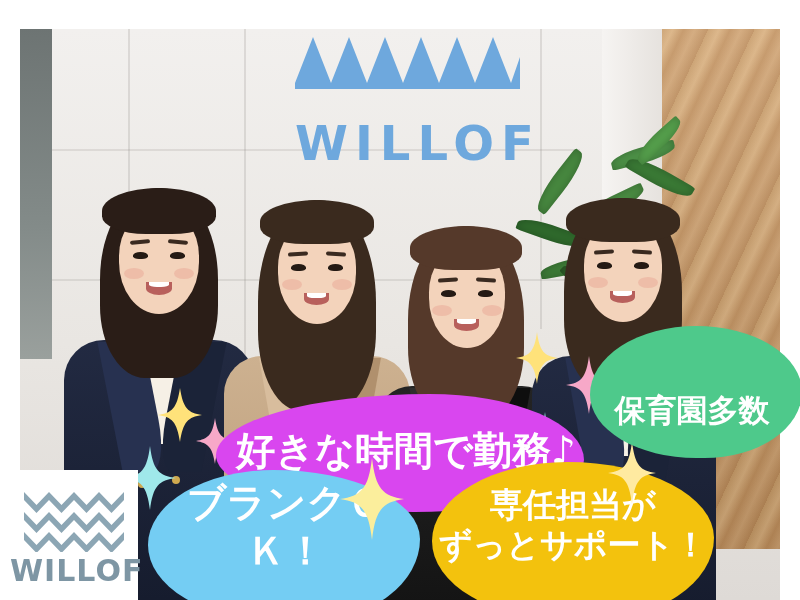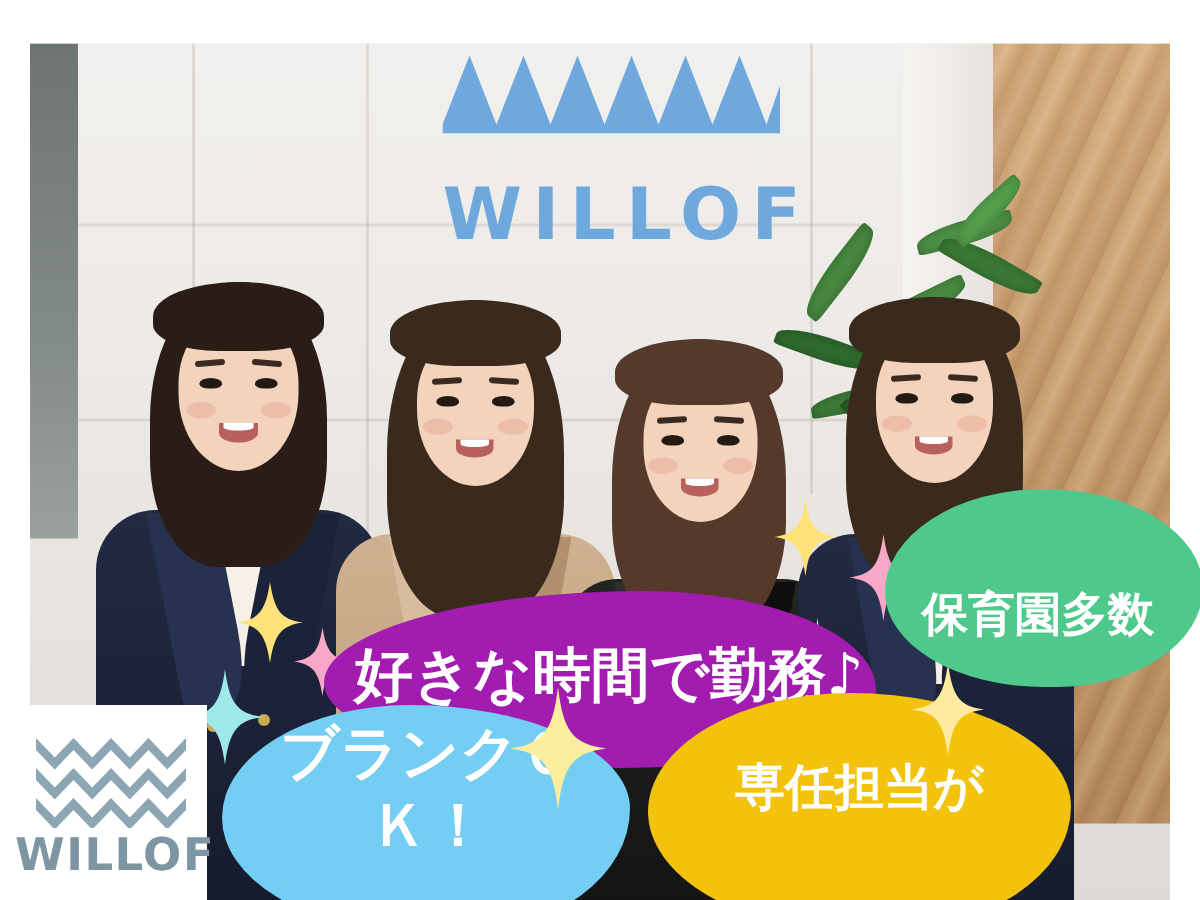--- a/index.html
+++ b/index.html
@@ -74,21 +74,21 @@
           border:2px dashed #e9b896;border-radius:31px;}
   #banner .btxt{position:absolute;left:0;right:0;top:50%;transform:translateY(-50%);
           text-align:center;font-size:35px;font-weight:700;color:#4b37a8;
           letter-spacing:1px;line-height:1;
           -webkit-text-stroke:6px #ffffff;paint-order:stroke fill;}
 
   
   .bub{position:absolute;display:flex;align-items:center;justify-content:center;
        color:#fff;font-weight:700;text-align:center;line-height:1.22;}
 
-  #bub-pink{left:216px;top:394px;width:368px;height:118px;background:#a21caf;
+  #bub-pink{left:216px;top:394px;width:368px;height:118px;background:#d946ef;
        border-radius:58% 42% 46% 54% / 52% 56% 44% 48%;font-size:39px;}
   #bub-pink .t{transform:translate(6px,-2px);}
 
   #bub-blue{left:148px;top:470px;width:272px;height:150px;background:#74cdf3;
        border-radius:46% 54% 40% 46% / 50% 46% 54% 50%;font-size:39px;}
   #bub-blue .t{transform:translate(2px,-18px);}
 
   #bub-yellow{left:432px;top:462px;width:282px;height:158px;background:#f3c20d;
        border-radius:48% 52% 44% 48% / 50% 48% 52% 50%;font-size:33px;}
   #bub-yellow .t{transform:translate(0,-16px);}
@@ -270,20 +270,21 @@
 
   <div class="spark" style="left:340px;top:458px;">
     <svg width="64" height="82" viewBox="0 0 64 82">
         <path fill="#fbee9c" d="M32 0 C35.5 31 43 38 64 41 C43 44 35.5 51 32 82 C28.5 51 21 44 0 41 C21 38 28.5 31 32 0 Z"></path>
       </svg>
   </div>
 
   <div class="bub" id="bub-yellow">
     <span class="t">
       <span>専任担当が</span><br>
+      <span>ずっとサポート！</span>
     </span>
   </div>
 
   <div class="spark" style="left:608px;top:442px;">
     <svg width="48" height="62" viewBox="0 0 48 62">
         <path fill="#ffeaa0" d="M24 0 C27 23 32 29 48 31 C32 33 27 39 24 62 C21 39 16 33 0 31 C16 29 21 23 24 0 Z"></path>
       </svg>
   </div>
 
   <div class="bub" id="bub-green">

